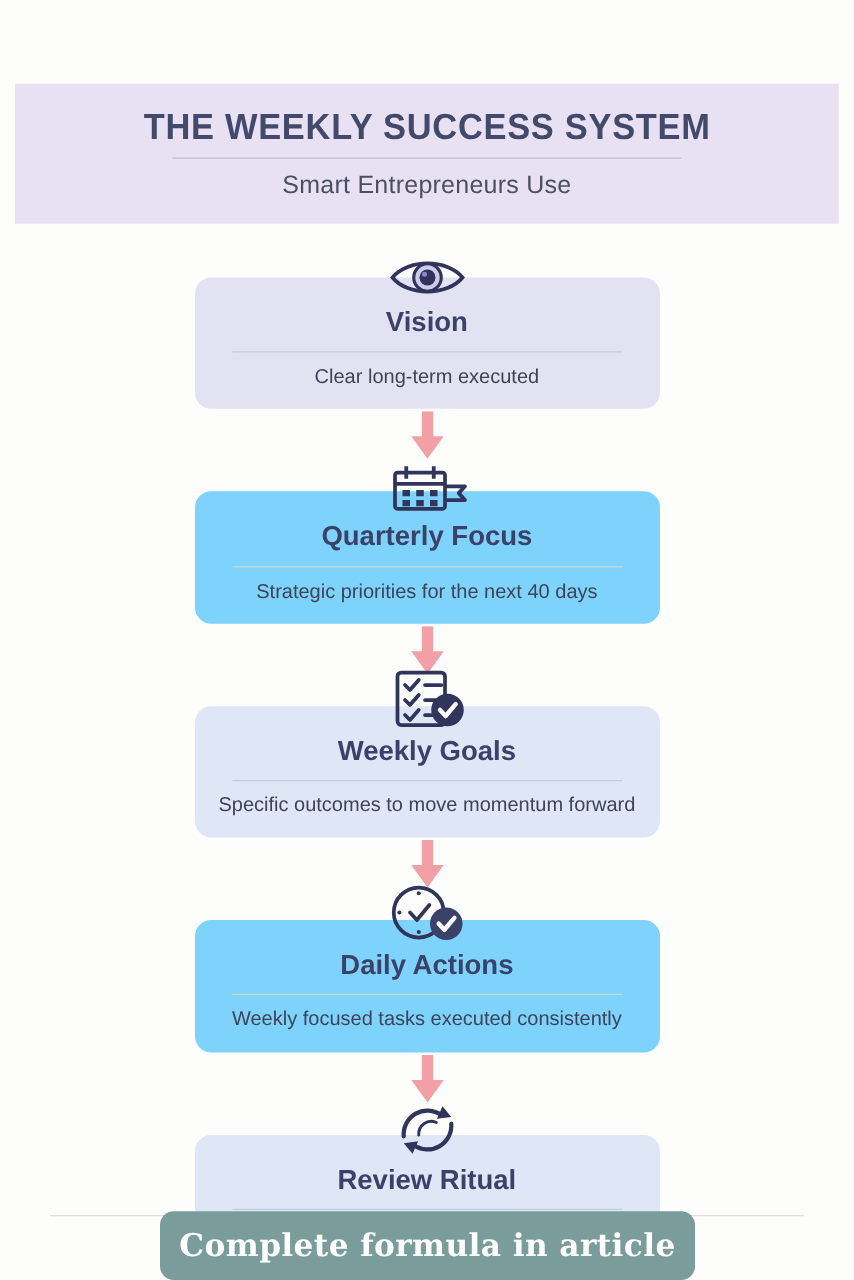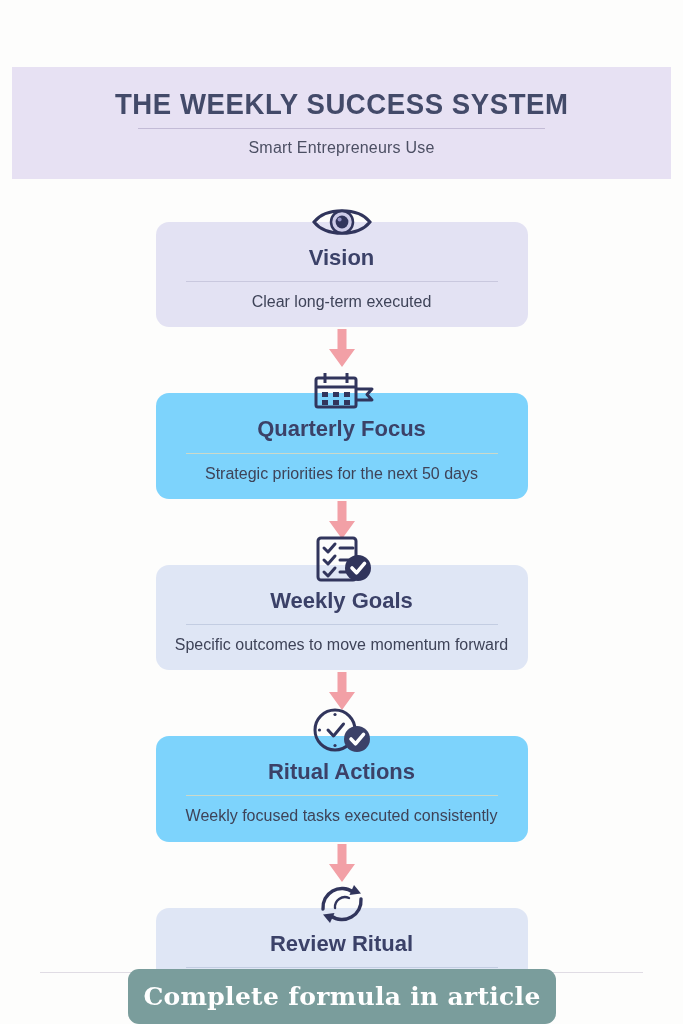--- a/index.html
+++ b/index.html
@@ -47,21 +47,21 @@
     margin: 0 0 9px 0;
     line-height: 1;
   }
   .header-rule {
     width: 407px;
     height: 1px;
     background: #c3bbd6;
     margin-bottom: 11px;
   }
   .header-sub {
-    font-size: 16px;
+    font-size: 20px;
     color: #4c4f63;
     text-align: center;
     line-height: 1;
     letter-spacing: 0.2px;
   }
 
   
   .flow {
     position: absolute;
     left: 0;
@@ -210,21 +210,21 @@
           <rect x="37" y="21" width="6" height="5" fill="#31355c"></rect>
           <rect x="15" y="29" width="6" height="5" fill="#31355c"></rect>
           <rect x="26" y="29" width="6" height="5" fill="#31355c"></rect>
           <rect x="37" y="29" width="6" height="5" fill="#31355c"></rect>
           <path d="M49 18 H65 L60 23.5 L65 29 H49" fill="none" stroke="#31355c" stroke-width="3" stroke-linejoin="round"></path>
         </svg>
       </div>
       <div class="card mint">
         <div class="card-title">Quarterly Focus</div>
         <div class="card-rule"></div>
-        <div class="card-desc">Strategic priorities for the next 50 days</div>
+        <div class="card-desc">Strategic priorities for the next 40 days</div>
       </div>
     </div>
 
     <div class="arrow">
       <svg width="30" height="40" viewBox="0 0 30 40">
         <path d="M10.5 0 H19.5 V20 H28 L15 38 L2 20 H10.5 Z" fill="#f2a0a6"></path>
       </svg>
     </div>
 
     <div class="step">
@@ -261,21 +261,21 @@
           <circle cx="28" cy="8.5" r="1.6" fill="#31355c"></circle>
           <circle cx="28" cy="39.5" r="1.6" fill="#31355c"></circle>
           <circle cx="12.5" cy="24" r="1.6" fill="#31355c"></circle>
           <circle cx="43.5" cy="24" r="1.6" fill="#31355c"></circle>
           <path d="M21 24 l5.5 6 l10 -12" fill="none" stroke="#31355c" stroke-width="3" stroke-linecap="round" stroke-linejoin="round"></path>
           <circle cx="50" cy="33" r="13" fill="#3b4168"></circle>
           <path d="M44 33 l4.5 4.8 l8 -9.5" fill="none" stroke="#ffffff" stroke-width="3.6" stroke-linecap="round" stroke-linejoin="round"></path>
         </svg>
       </div>
       <div class="card mint">
-        <div class="card-title">Ritual Actions</div>
+        <div class="card-title">Daily Actions</div>
         <div class="card-rule"></div>
         <div class="card-desc">Weekly focused tasks executed consistently</div>
       </div>
     </div>
 
     <div class="arrow">
       <svg width="30" height="40" viewBox="0 0 30 40">
         <path d="M10.5 0 H19.5 V20 H28 L15 38 L2 20 H10.5 Z" fill="#f2a0a6"></path>
       </svg>
     </div>

